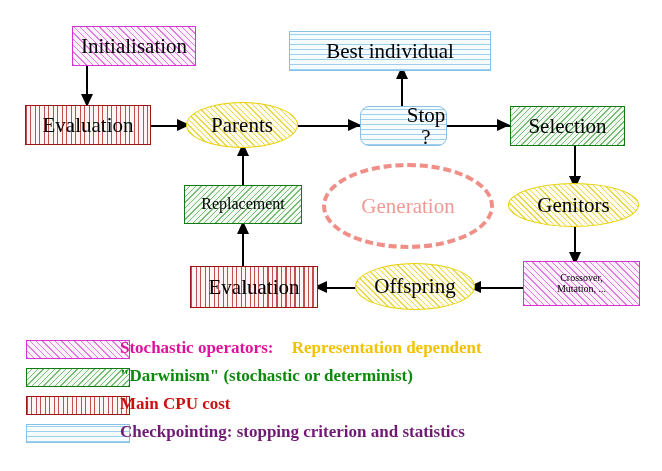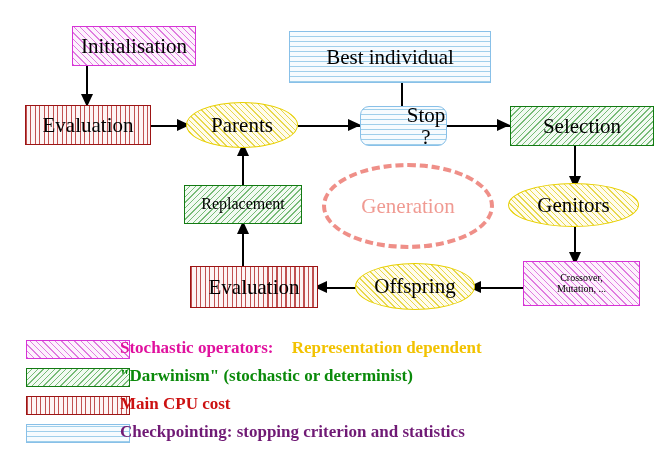--- a/index.html
+++ b/index.html
@@ -204,29 +204,29 @@
   </div>
 
   <div class="node rect fill-red" style="left:25px; top:105px; width:126px; height:40px; font-size:21px;">
     <span class="lbl">Evaluation</span>
   </div>
 
   <div class="node ellipse fill-yellow" style="left:186px; top:102px; width:112px; height:46px; font-size:21px;">
     <span class="lbl">Parents</span>
   </div>
 
-  <div class="node rect fill-blue" style="left:289px; top:31px; width:202px; height:52px; font-size:21px;">
+  <div class="node rect fill-blue" style="left:289px; top:31px; width:202px; height:40px; font-size:21px;">
     <span class="lbl">Best individual</span>
   </div>
 
   <div class="node rect rounded fill-blue" style="left:360px; top:106px; width:87px; height:40px; font-size:21px;padding-left:45px;">
     <span class="lbl">Stop ?</span>
   </div>
 
-  <div class="node rect fill-green" style="left:510px; top:106px; width:144px; height:40px; font-size:21px;">
+  <div class="node rect fill-green" style="left:510px; top:106px; width:115px; height:40px; font-size:21px;">
     <span class="lbl">Selection</span>
   </div>
 
   <div class="node ellipse fill-yellow" style="left:508px; top:183px; width:131px; height:44px; font-size:21px;">
     <span class="lbl">Genitors</span>
   </div>
 
   <div class="node rect fill-magenta" style="left:523px; top:261px; width:117px; height:45px; font-size:10px;">
     <span class="lbl">Crossover,
 Mutation, ...</span>

